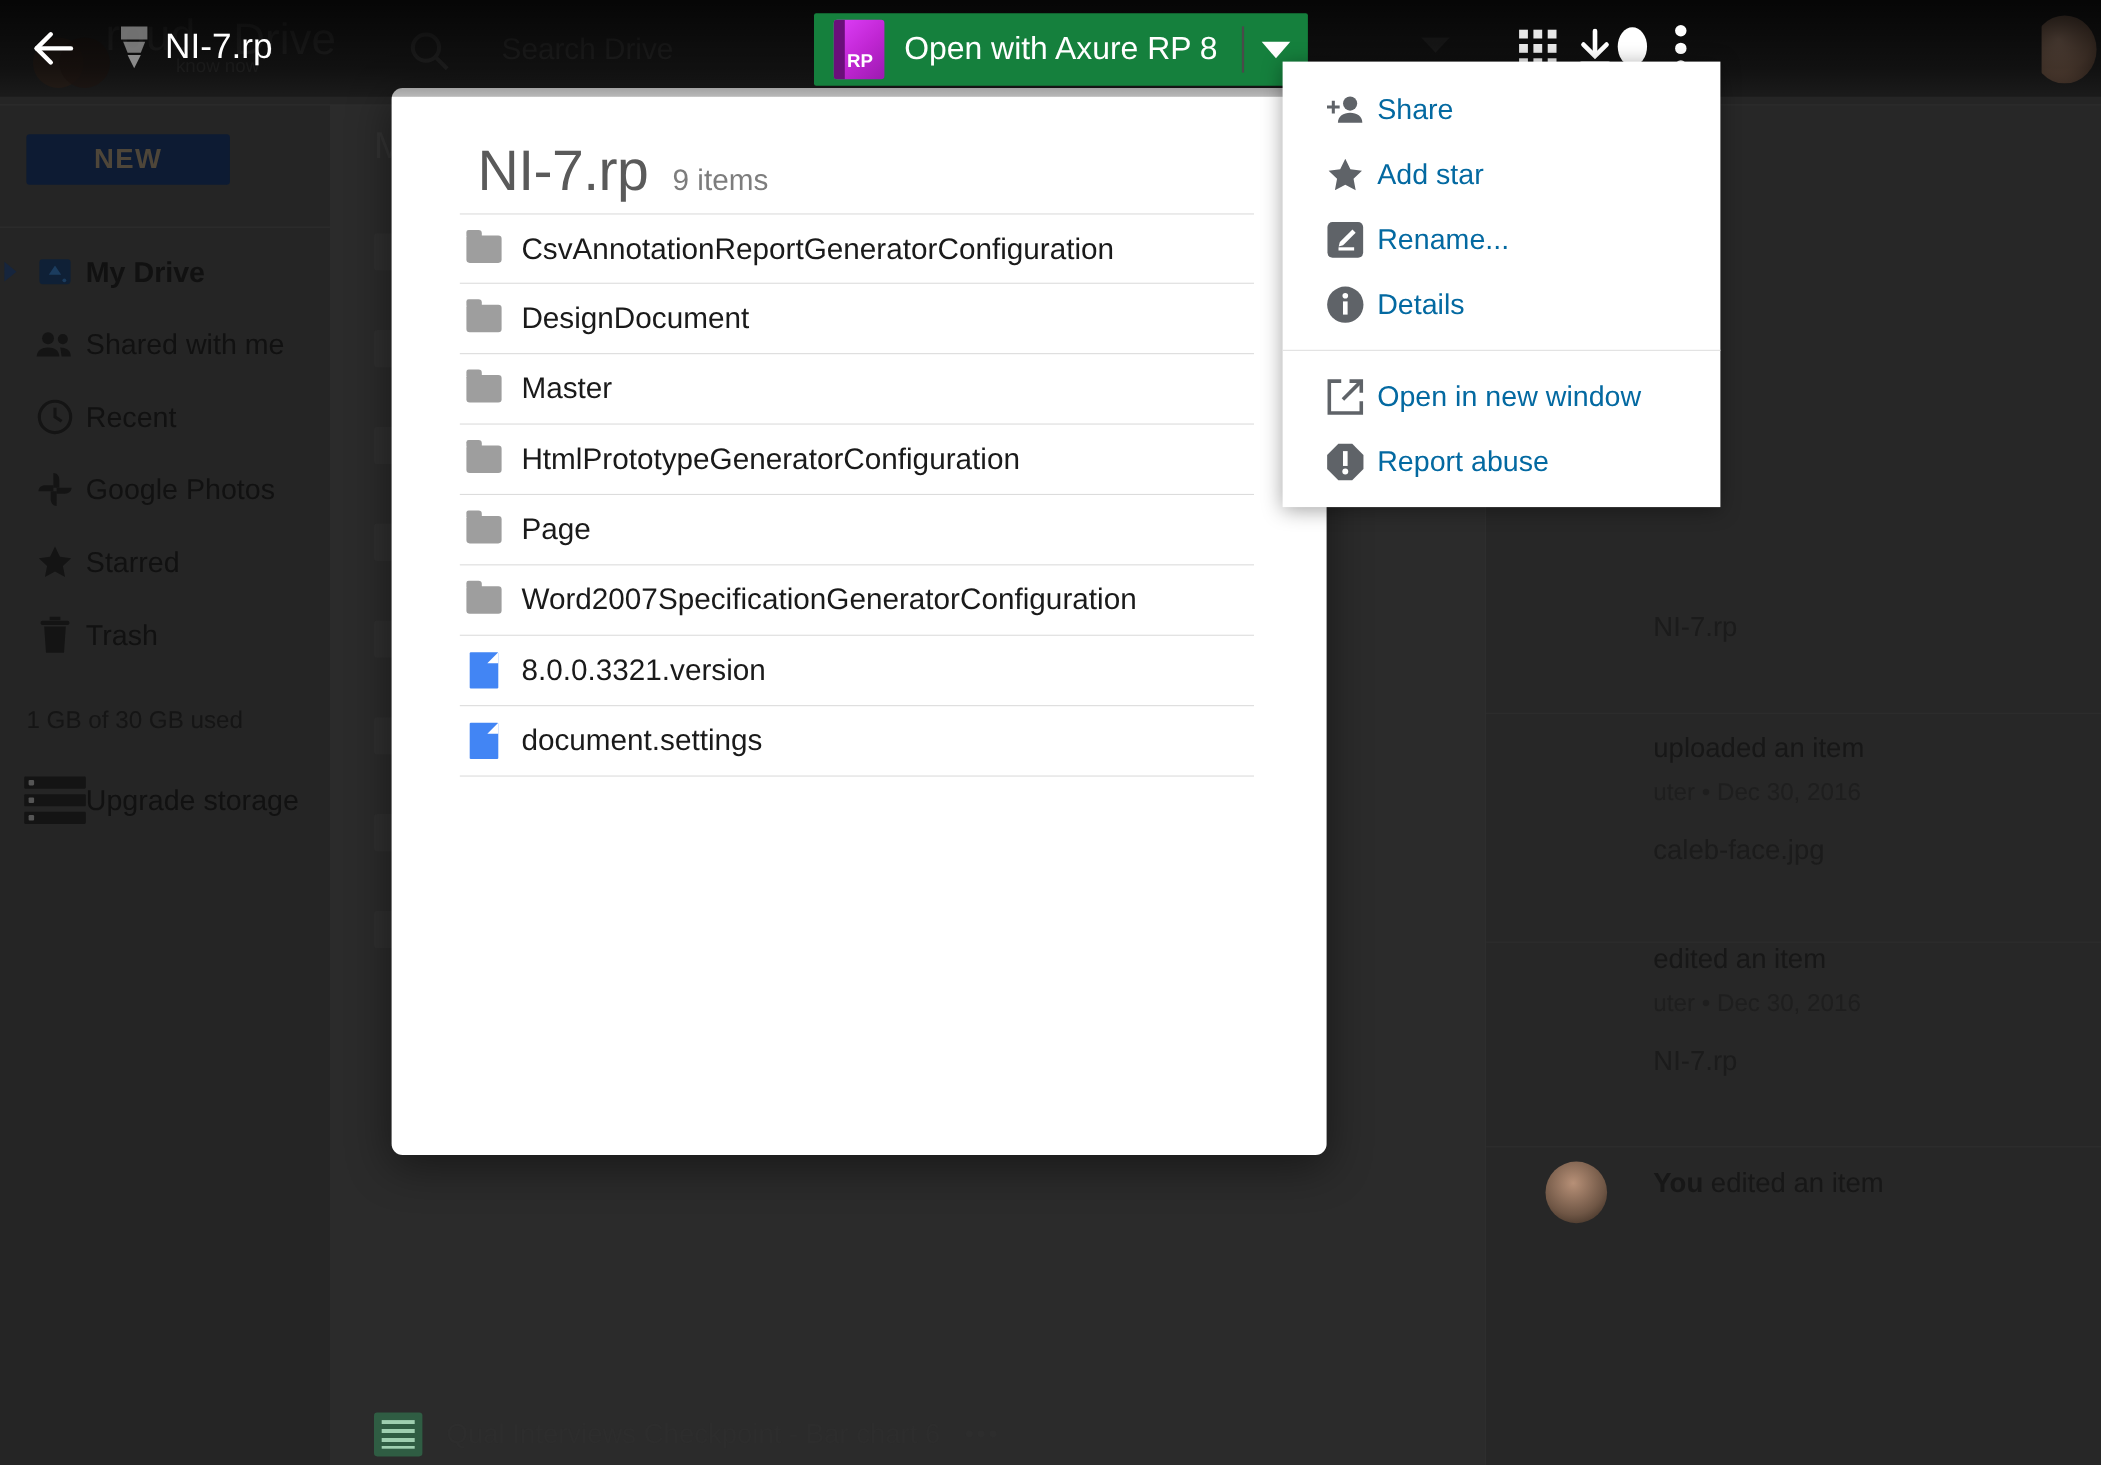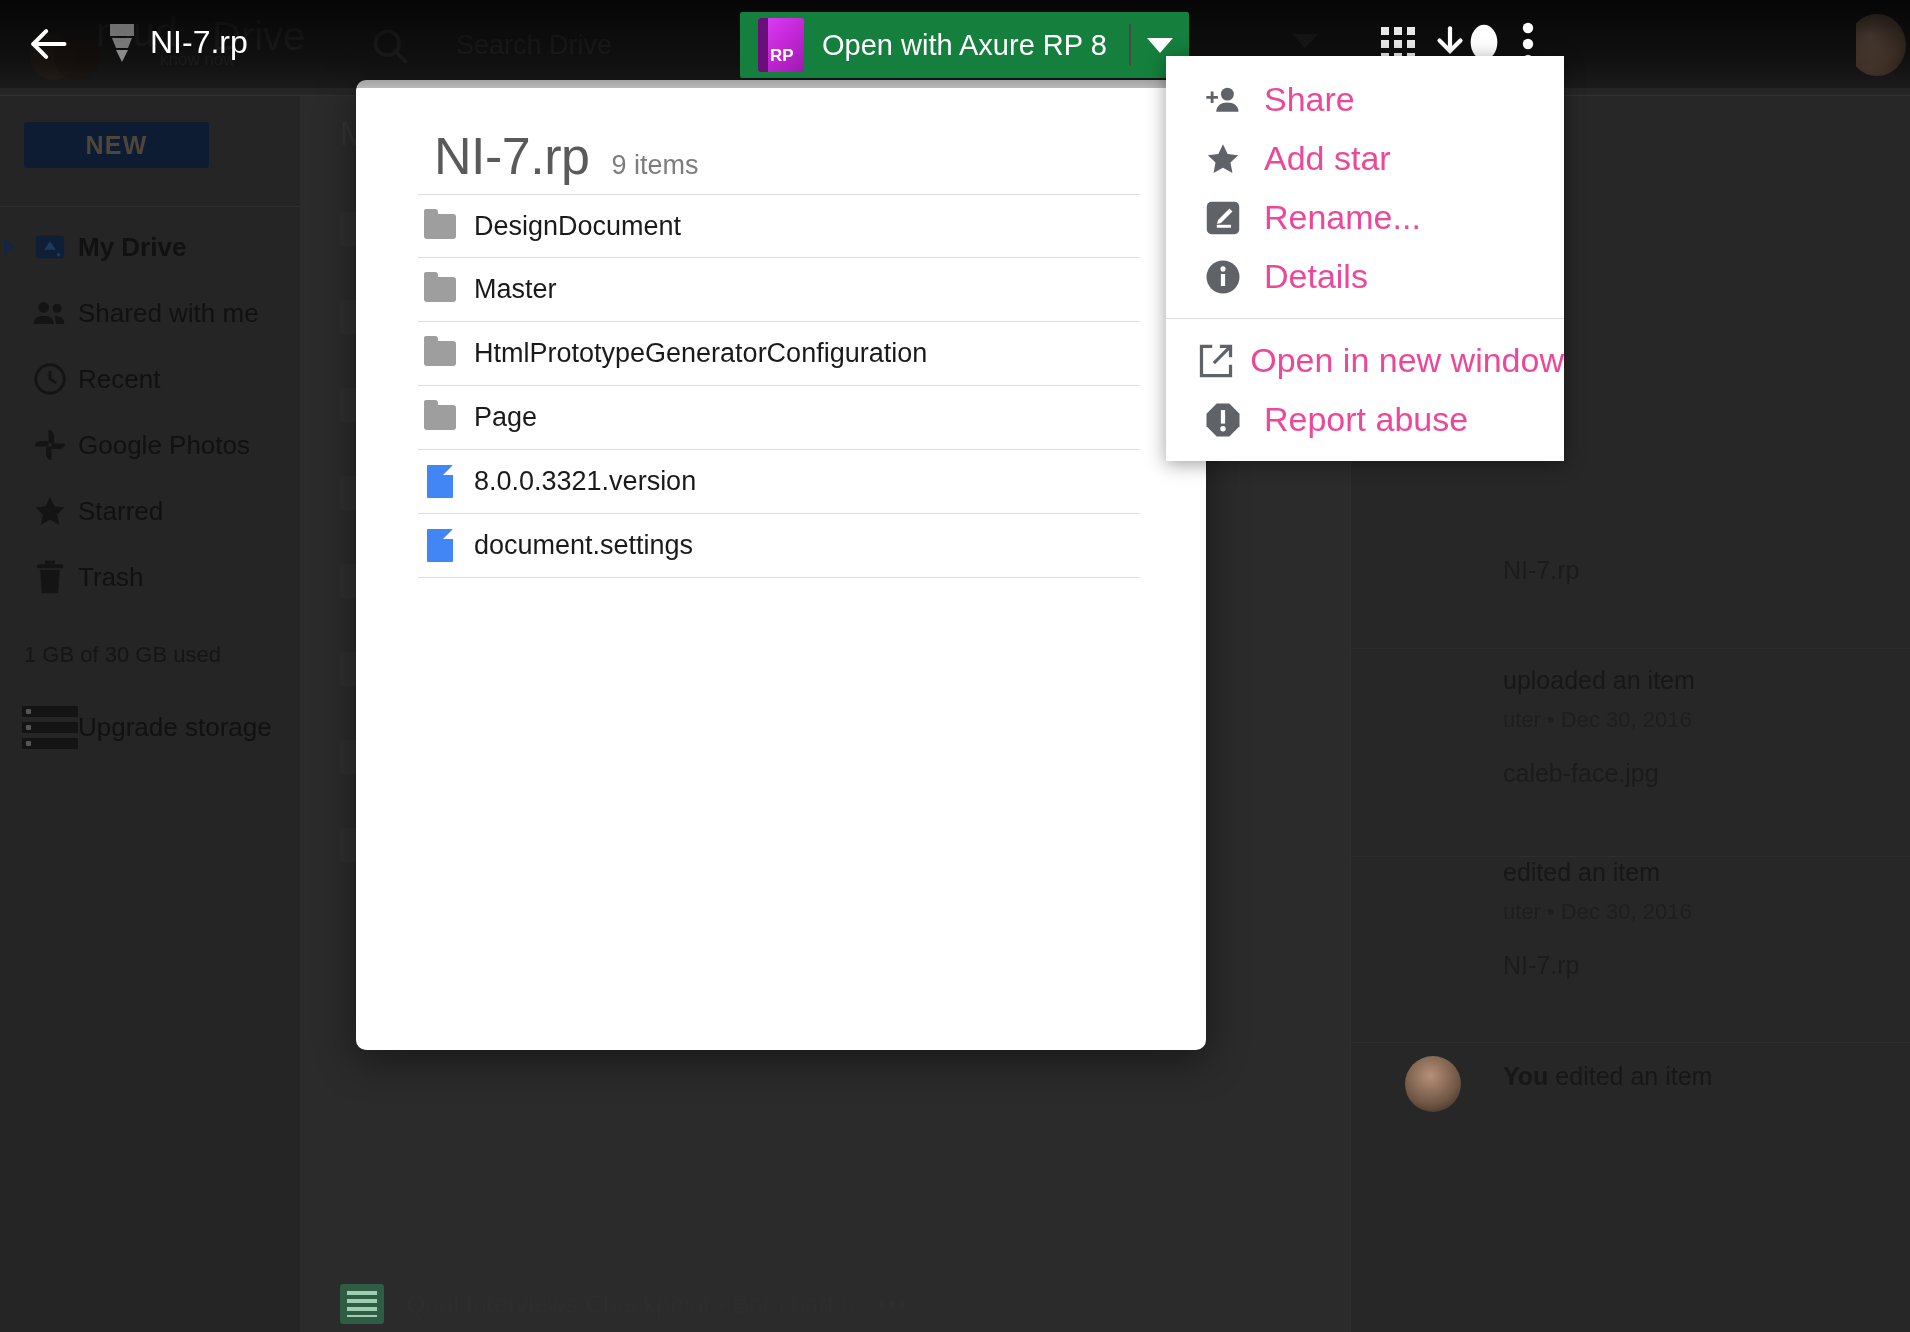--- a/index.html
+++ b/index.html
@@ -121,21 +121,21 @@
   
   .fileico { width:26px; height:33px; background:#4285f4; position:relative; border-radius:1px; }
   .fileico::after { content:""; position:absolute; right:0; top:0; border-width:0 0 10px 10px;
       border-style:solid; border-color:transparent transparent #fff transparent; }
 
   
   .menu { position:absolute; left:1166px; top:56px; width:398px; background:#fff; z-index:40;
       box-shadow:0 3px 18px rgba(0,0,0,.38); padding:14px 0 12px 0; }
   .mrow { height:59px; display:flex; align-items:center; padding-left:28px; }
   .mico { width:58px; display:flex; align-items:center; justify-content:center; color:#5f6368; }
-  .mlbl { font-size:34px; color:#ec4899; margin-left:12px; white-space:nowrap; }
+  .mlbl { font-size:26px; color:#0369a1; white-space:nowrap; }
   .mdiv { height:1px; background:#e0e0e0; margin:12px 0 12px 0; }
 </style>
 </head>
 <body>
 
 <div id="root">
 
   <div class="bg-app">
 
     <div class="bg-topbar">
@@ -369,39 +369,51 @@
     <div class="card-title-row">
       <span class="card-title">NI-7.rp</span>
       <span class="card-count">9 items</span>
     </div>
 
     <div class="file-list">
       <div class="frow">
         <span class="fico">
             <span class="folder"></span>
           </span>
+        <span class="fname">CsvAnnotationReportGeneratorConfiguration</span>
+      </div>
+      <div class="frow">
+        <span class="fico">
+            <span class="folder"></span>
+          </span>
         <span class="fname">DesignDocument</span>
       </div>
       <div class="frow">
         <span class="fico">
             <span class="folder"></span>
           </span>
         <span class="fname">Master</span>
       </div>
       <div class="frow">
         <span class="fico">
             <span class="folder"></span>
           </span>
         <span class="fname">HtmlPrototypeGeneratorConfiguration</span>
       </div>
       <div class="frow">
         <span class="fico">
             <span class="folder"></span>
           </span>
         <span class="fname">Page</span>
+      </div>
+      <div class="frow">
+        <span class="fico">
+            <span class="folder"></span>
+          </span>
+        <span class="fname">Word2007SpecificationGeneratorConfiguration</span>
       </div>
       <div class="frow">
         <span class="fico">
             <span class="fileico"></span>
           </span>
         <span class="fname">8.0.0.3321.version</span>
       </div>
       <div class="frow">
         <span class="fico">
             <span class="fileico"></span>

